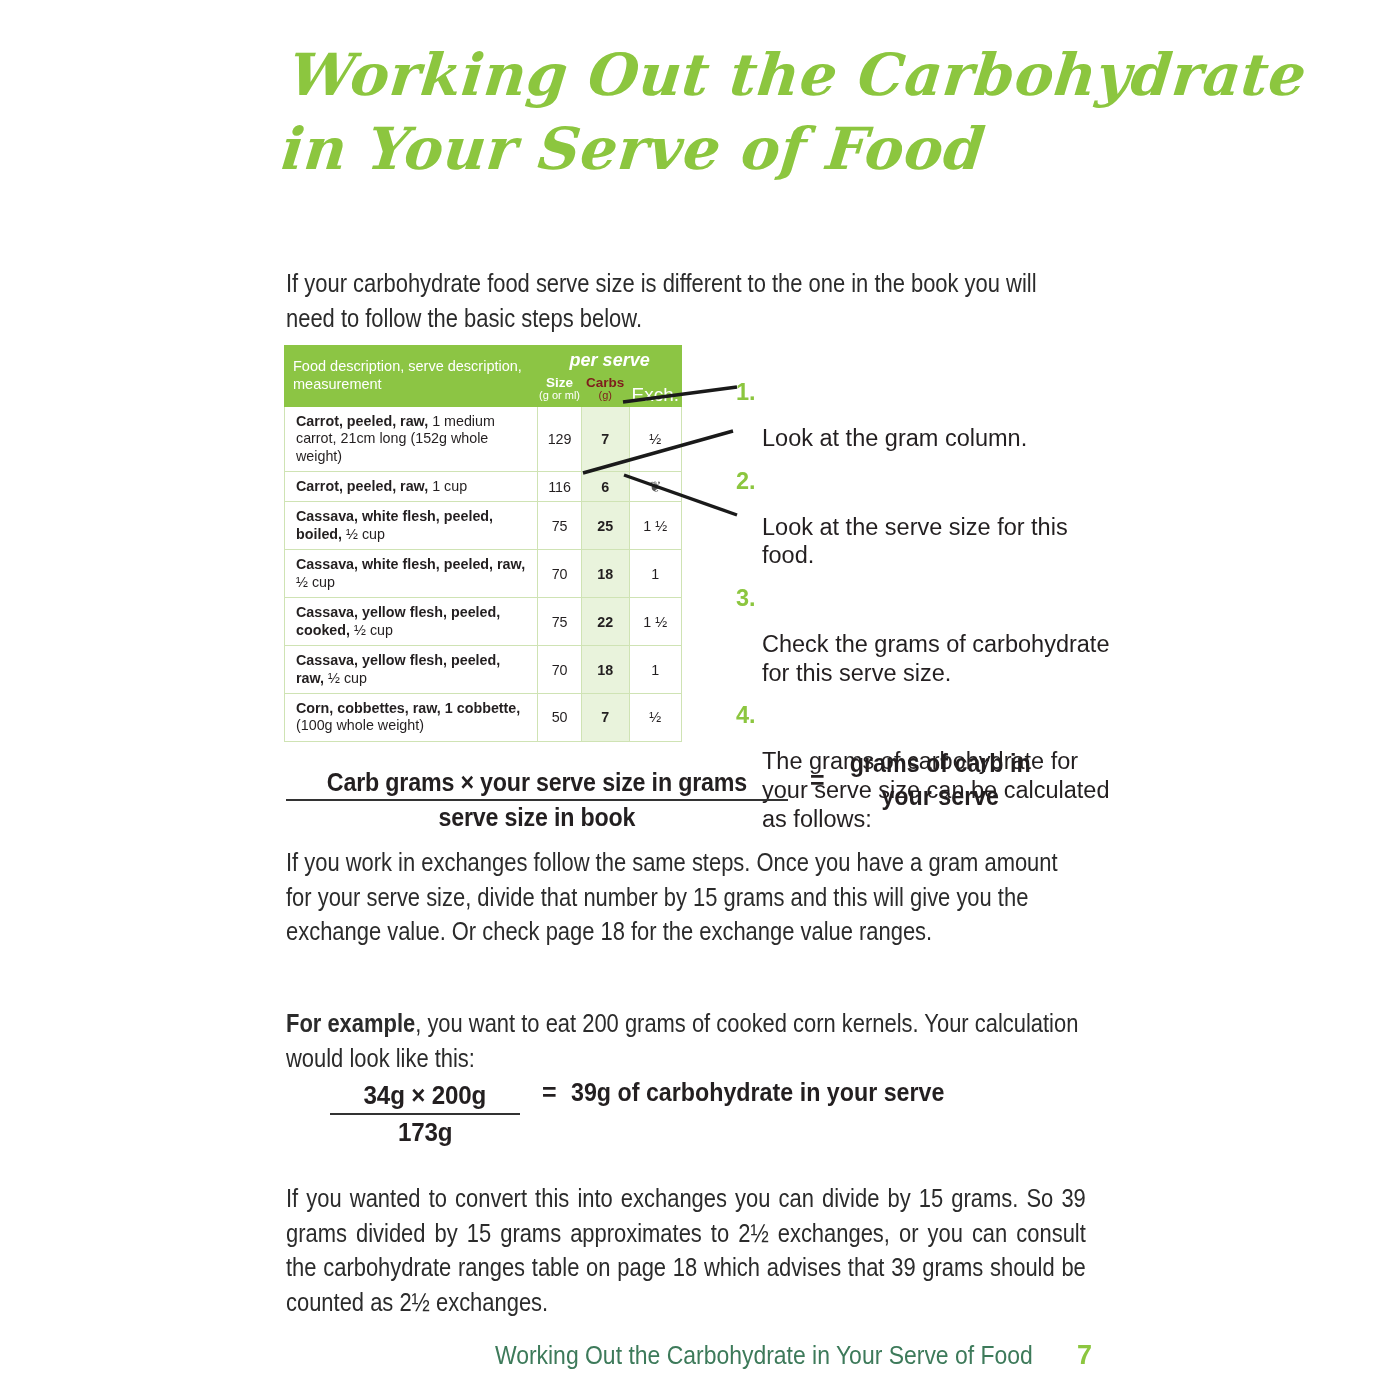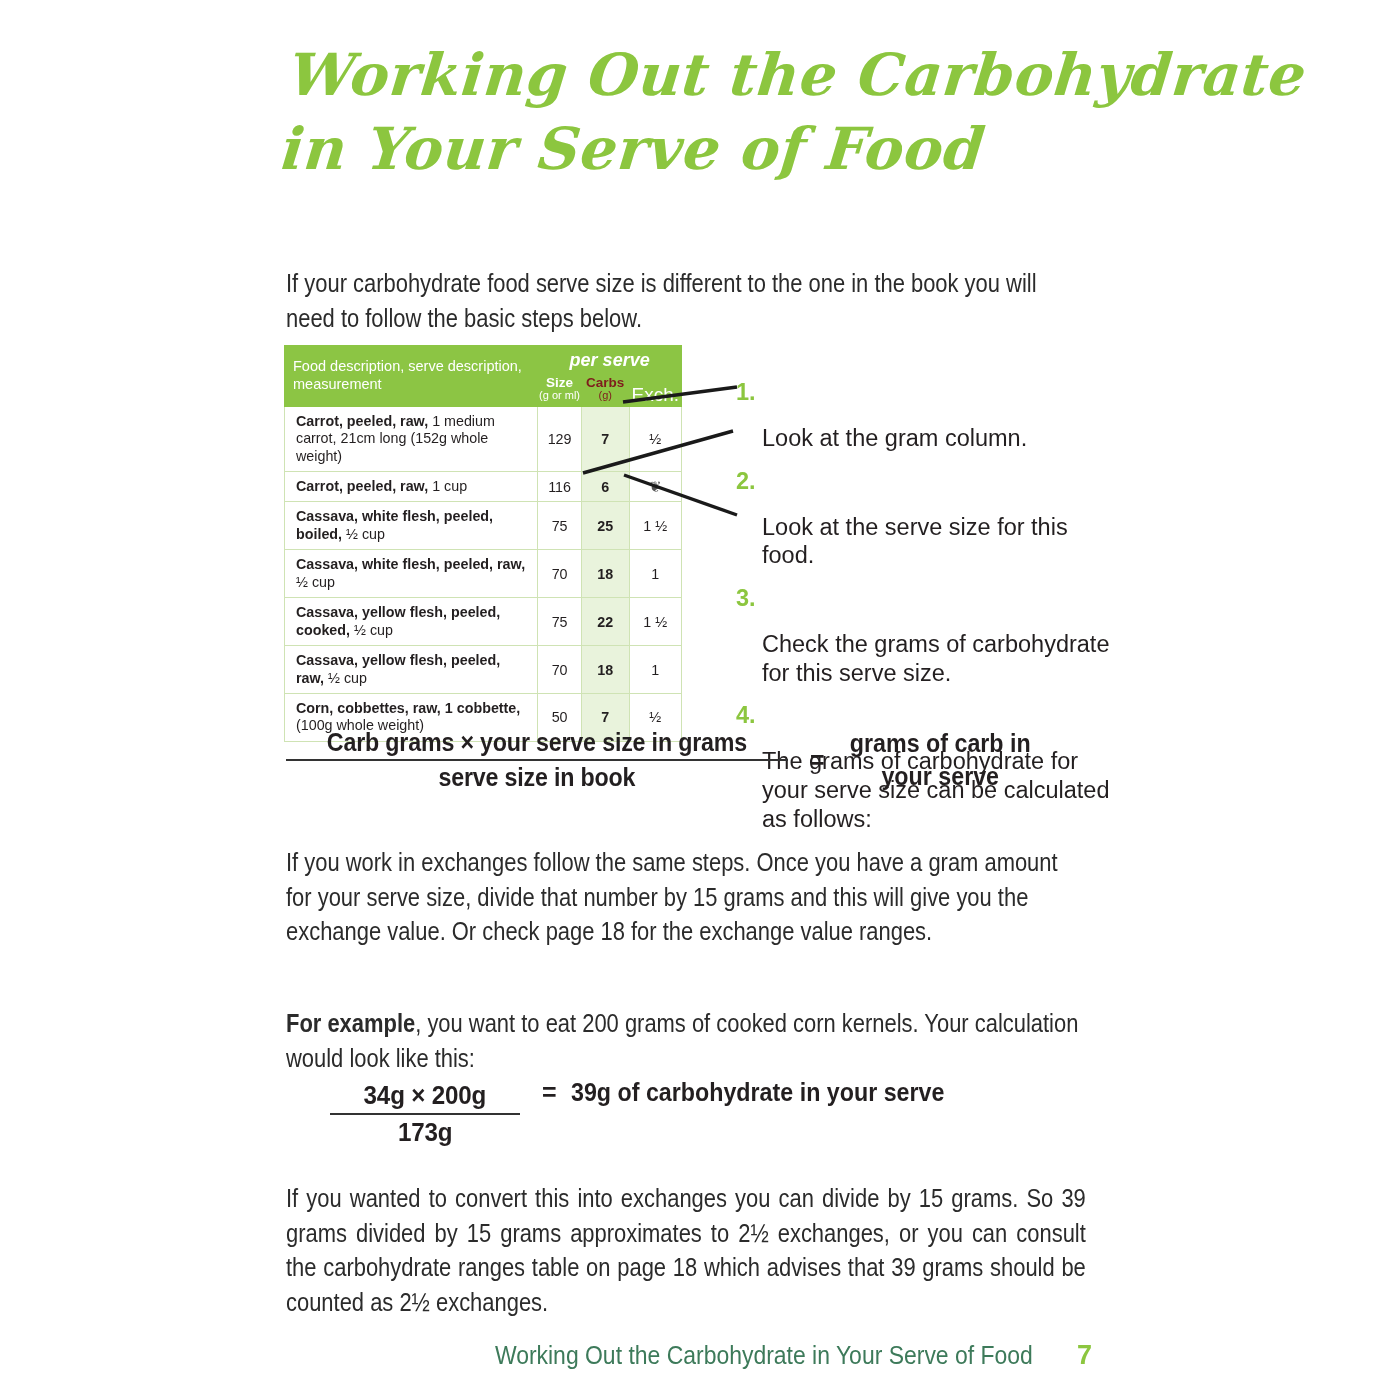--- a/index.html
+++ b/index.html
@@ -176,21 +176,21 @@
     letter-spacing: -0.2px;
     padding: 2px 8px;
     white-space: nowrap;
     transform: scaleX(0.93);
   }
   .frac .bar {
     width: 100%;
     height: 2px;
     background: #333;
   }
-  #formula-main .frac { width: 502px; }
+  #formula-main .frac { width: 502px; margin-top: 40px; }
   #formula-main .eq {
     font-weight: 700;
     font-size: 25px;
     margin: 0 18px 0 22px;
   }
   #formula-main .rhs {
     font-weight: 700;
     font-size: 25px;
     text-align: center;
     line-height: 1.32;

